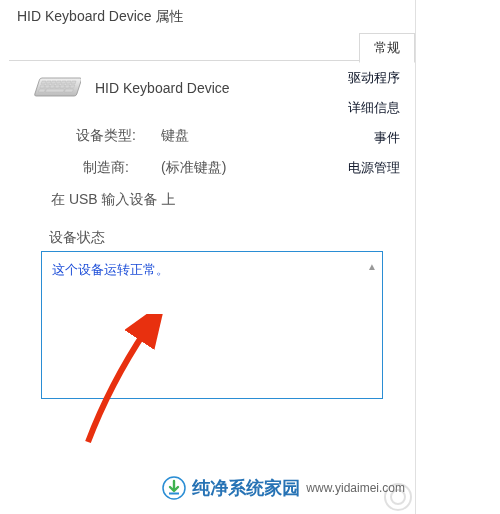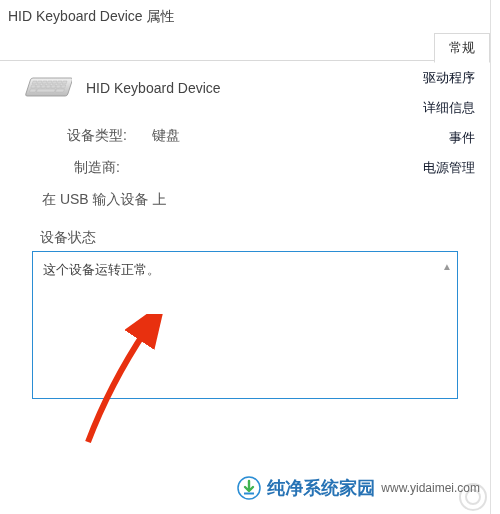--- a/index.html
+++ b/index.html
@@ -9,24 +9,25 @@
     height: 514px;
     font-family: "Microsoft YaHei", "Segoe UI", sans-serif;
     font-size: 13px;
     color: #333;
     background: #fff;
     position: relative;
     overflow: hidden;
   }
   .window {
     position: relative;
-    width: 491px;
+    width: 416px;
     height: 514px;
     box-sizing: border-box;
     border-right: 1px solid #e0e0e0;
+    padding-left: 9px;
   }
   .title {
     padding: 8px 8px 6px 8px;
     font-size: 14px;
     color: #444;
   }
   .tabs {
     display: flex;
     border-bottom: 1px solid #d9d9d9;
     padding-left: 6px;
@@ -94,21 +95,21 @@
   }
   .status-box {
     width: 100%;
     height: 148px;
     box-sizing: border-box;
     border: 1px solid #2a8dd4;
     padding: 8px 22px 8px 10px;
     font-family: inherit;
     font-size: 13px;
     line-height: 1.6;
-    color: #404040;
+    color: #1d4ed8;
     resize: none;
     outline: none;
     background: #fff;
   }
   .scroll-indicator {
     position: absolute;
     right: 6px;
     top: 10px;
     color: #999;
     font-size: 10px;
@@ -205,20 +206,21 @@
       <div class="device-name">HID Keyboard Device</div>
     </div>
 
     <div class="fields">
       <div class="field">
         <div class="label">设备类型:</div>
         <div class="value">键盘</div>
       </div>
       <div class="field">
         <div class="label">制造商:</div>
+        <div class="value">(标准键盘)</div>
       </div>
       <div class="field">
         <div class="value">在 USB 输入设备 上</div>
       </div>
     </div>
 
     <div class="status-label">设备状态</div>
     <div class="status-box-wrap">
       <textarea class="status-box" readonly="" style="">这个设备运转正常。</textarea>
       <div class="scroll-indicator">▲</div>

